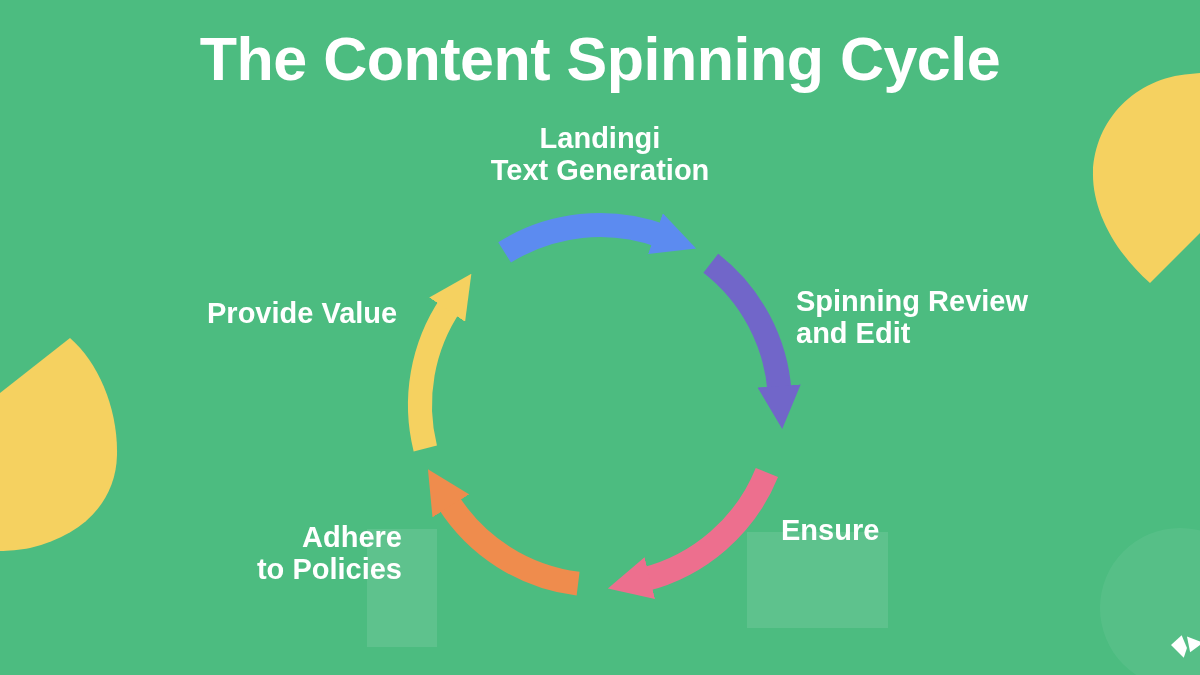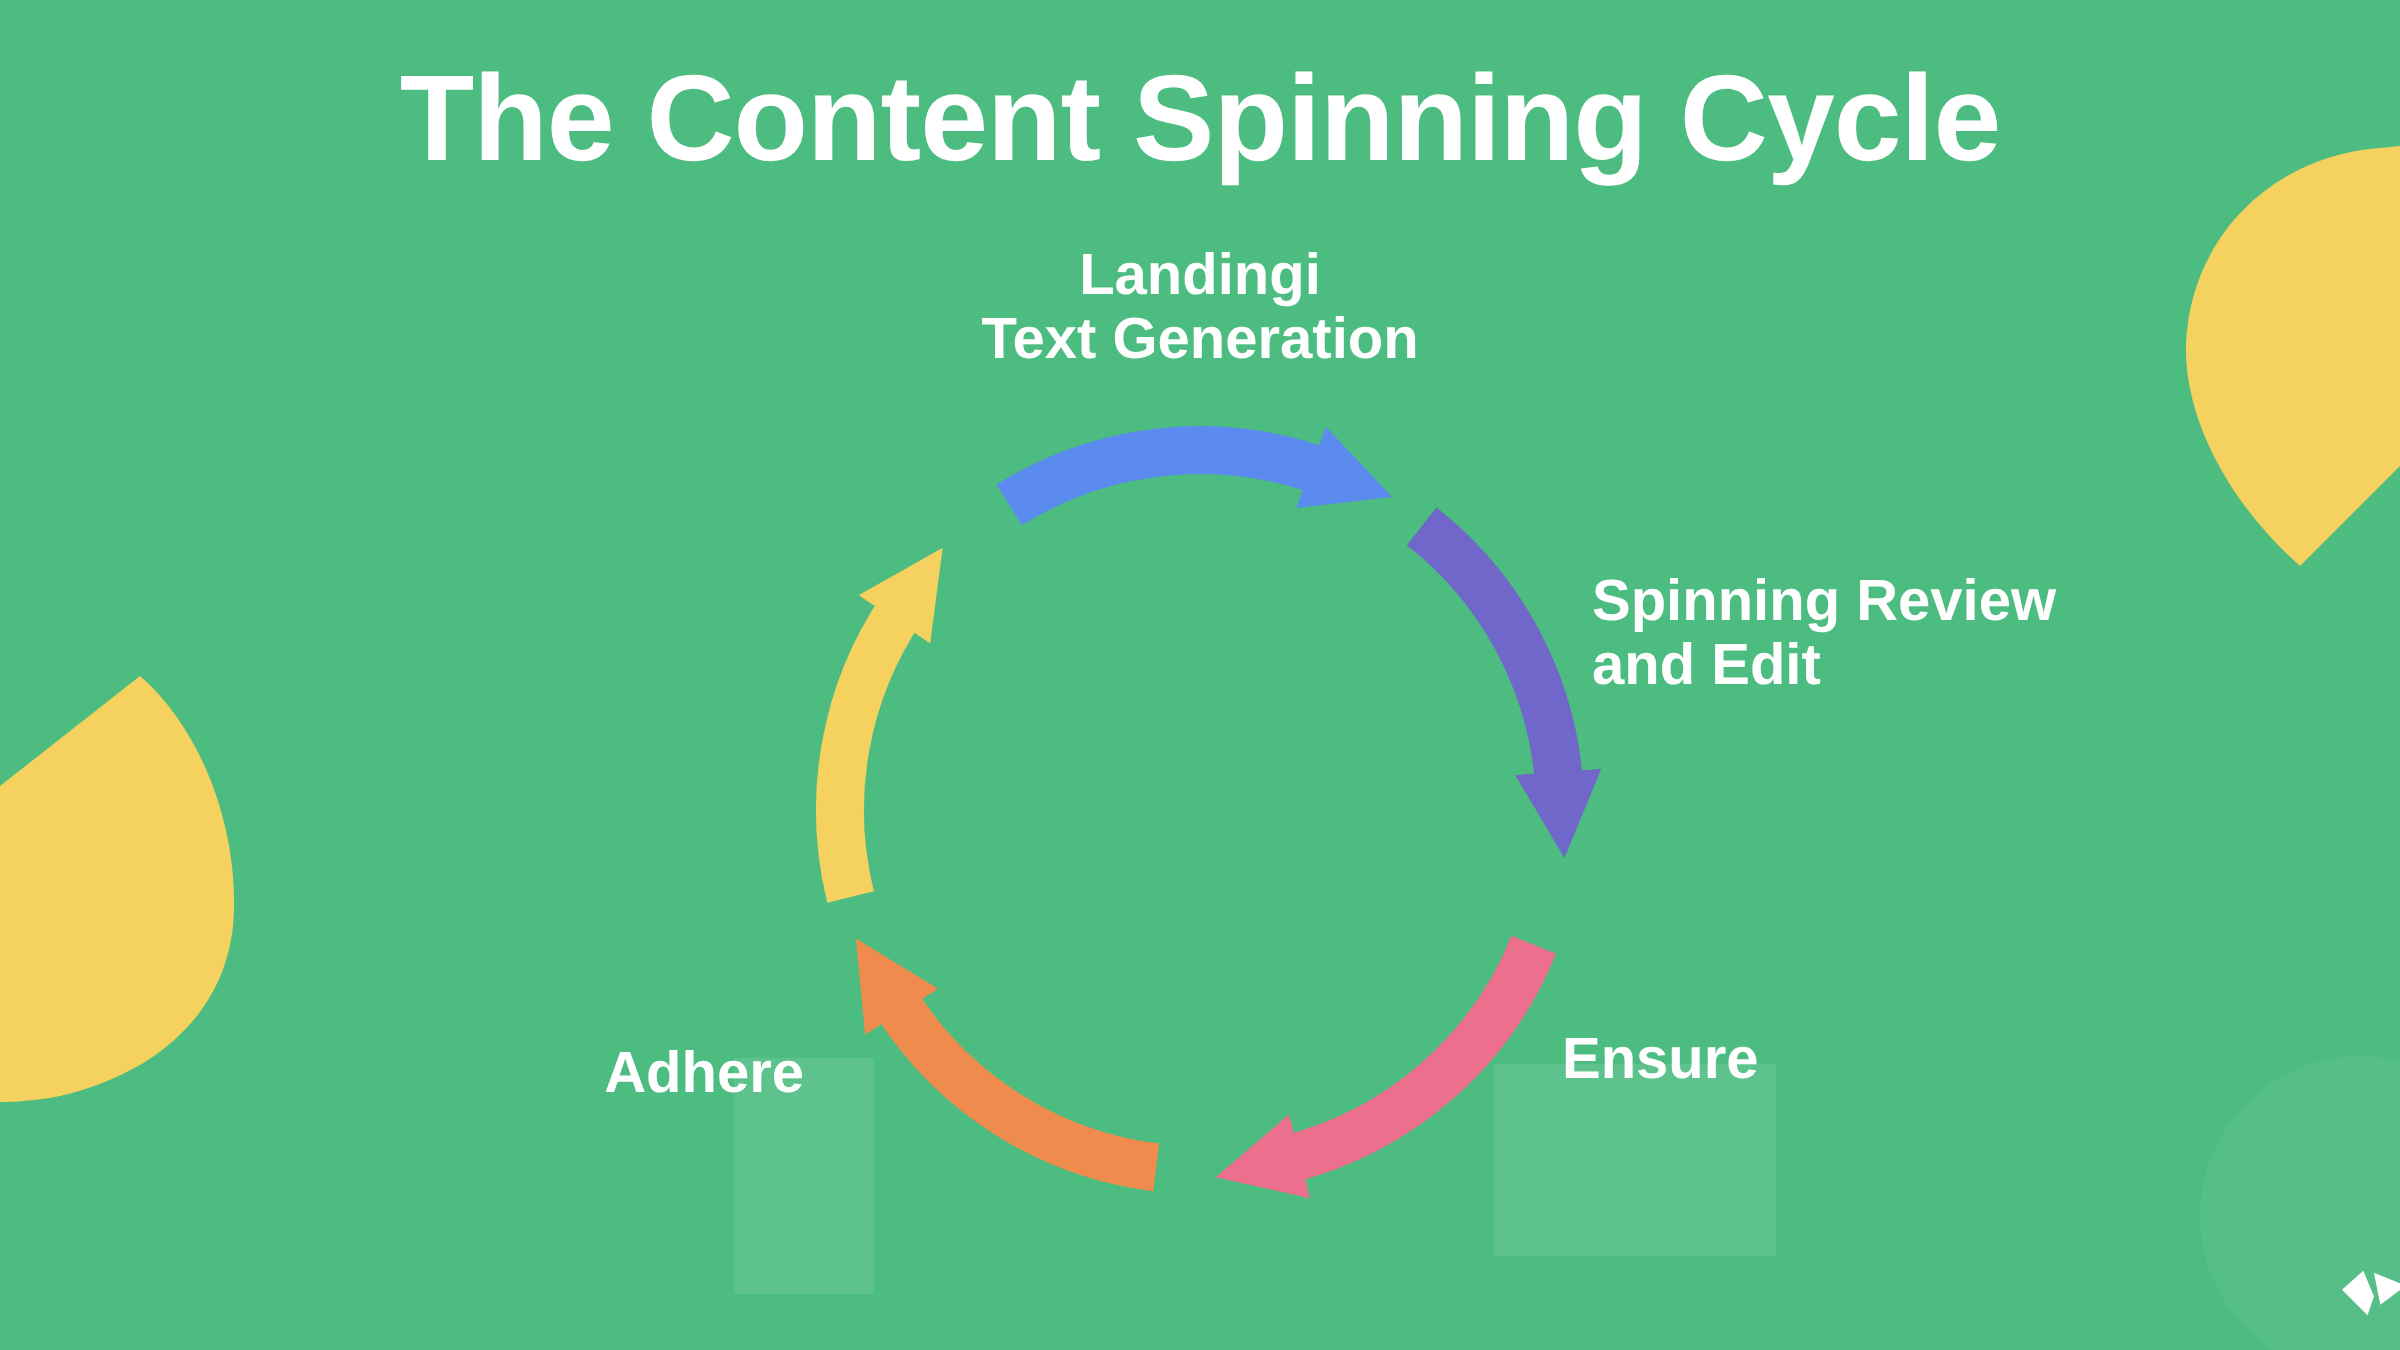--- a/index.html
+++ b/index.html
@@ -87,22 +87,26 @@
     <span class="ln">Spinning Review</span>
     <span class="ln">and Edit</span>
   </div>
 
   <div class="label" id="lbl-uniqueness">
     <span class="ln">Ensure</span>
   </div>
 
   <div class="label" id="lbl-policies">
     <span class="ln">Adhere</span>
+    <span class="ln">to Policies</span>
   </div>
 
+  <div class="label" id="lbl-value">
+    <span class="ln">Provide Value</span>
+  </div>
 
   <div class="logo">
     <svg width="33" height="25" viewBox="0 0 31 23">
       <polygon points="10,1 0,10 12,22 15,13" fill="#ffffff"></polygon>
       <polygon points="15,2 30,8 18,17" fill="#ffffff"></polygon>
     </svg>
   </div>
 
 </div>
 

